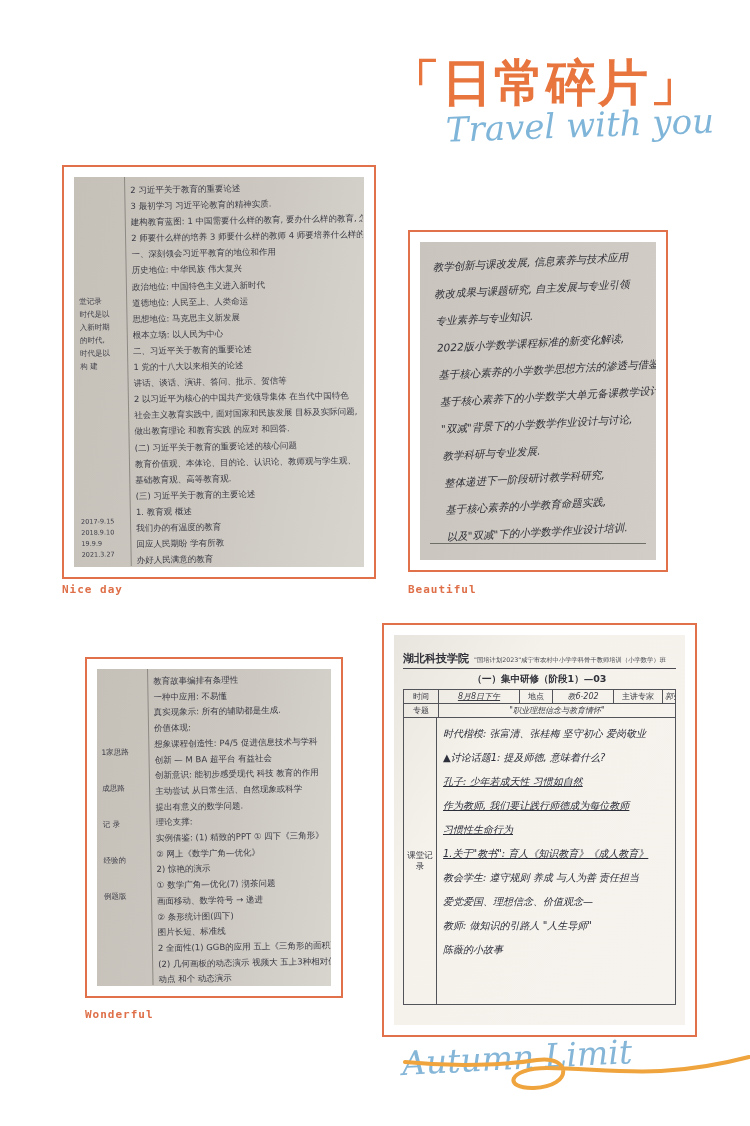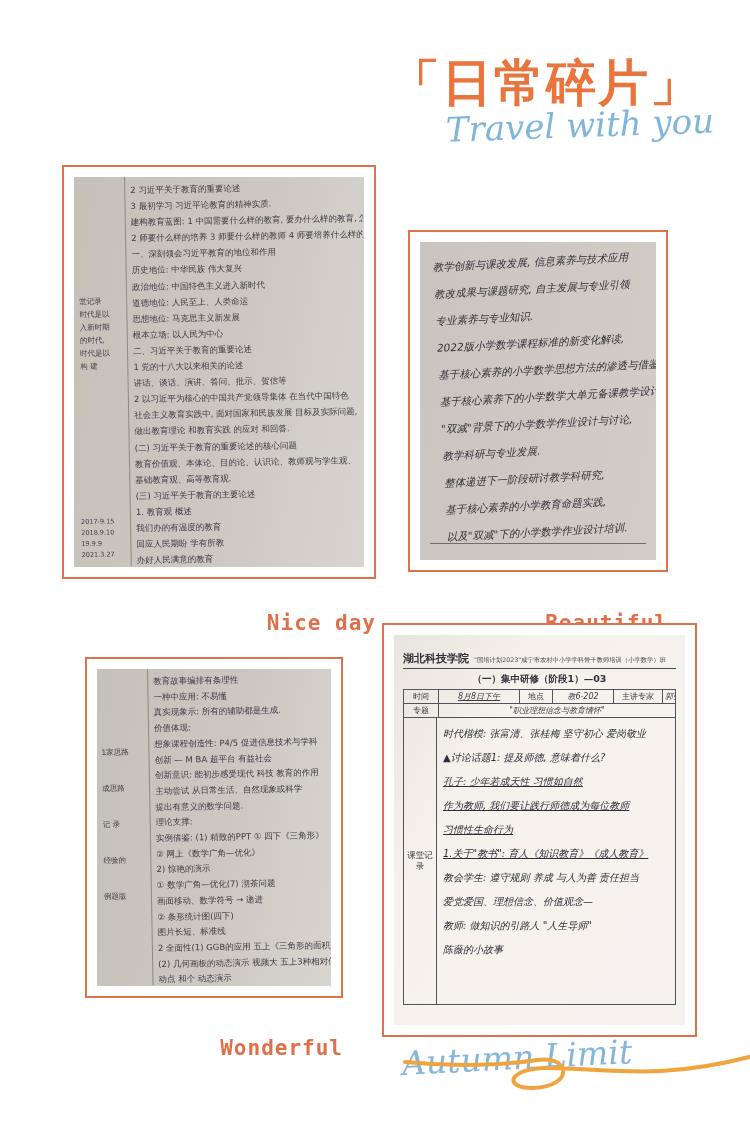--- a/index.html
+++ b/index.html
@@ -67,23 +67,23 @@
   .recbody { flex:1; padding:4px 2px 0 6px; overflow:hidden; }
   .p4line { font-size:10px; line-height:24px; color:#2c2e3a; font-style:italic;
             white-space:nowrap; overflow:hidden; }
   .recbody .p4line:nth-child(3),
   .recbody .p4line:nth-child(4),
   .recbody .p4line:nth-child(5),
   .recbody .p4line:nth-child(6),
   .recbody .p4line:nth-child(11) { text-decoration:underline; }
 
   
-  .caption { position:absolute; text-align:right; color:#DE6F48; font-weight:bold;
+  .caption { position:absolute; text-align:left; color:#DE6F48; font-weight:bold;
              font-family:"DejaVu Sans Mono","Liberation Mono",monospace;
-             font-size:21px; letter-spacing:1px;margin-top:28px; }
+             font-size:11px; letter-spacing:1px; }
   #cap1 { left:62px;  width:314px; top:583px; }
   #cap2 { left:408px; width:260px; top:583px; }
   #cap3 { left:85px;  width:258px; top:1008px; }
 
   
   .signature { position:absolute; left:402px; top:1038px;
                font-family:"DejaVu Serif","Liberation Serif",serif; font-style:italic;
                font-size:33px; color:#85B6D7; transform:rotate(-3deg); white-space:nowrap; }
   .swoosh { position:absolute; left:395px; top:1040px; width:355px; height:70px; }
 </style>

